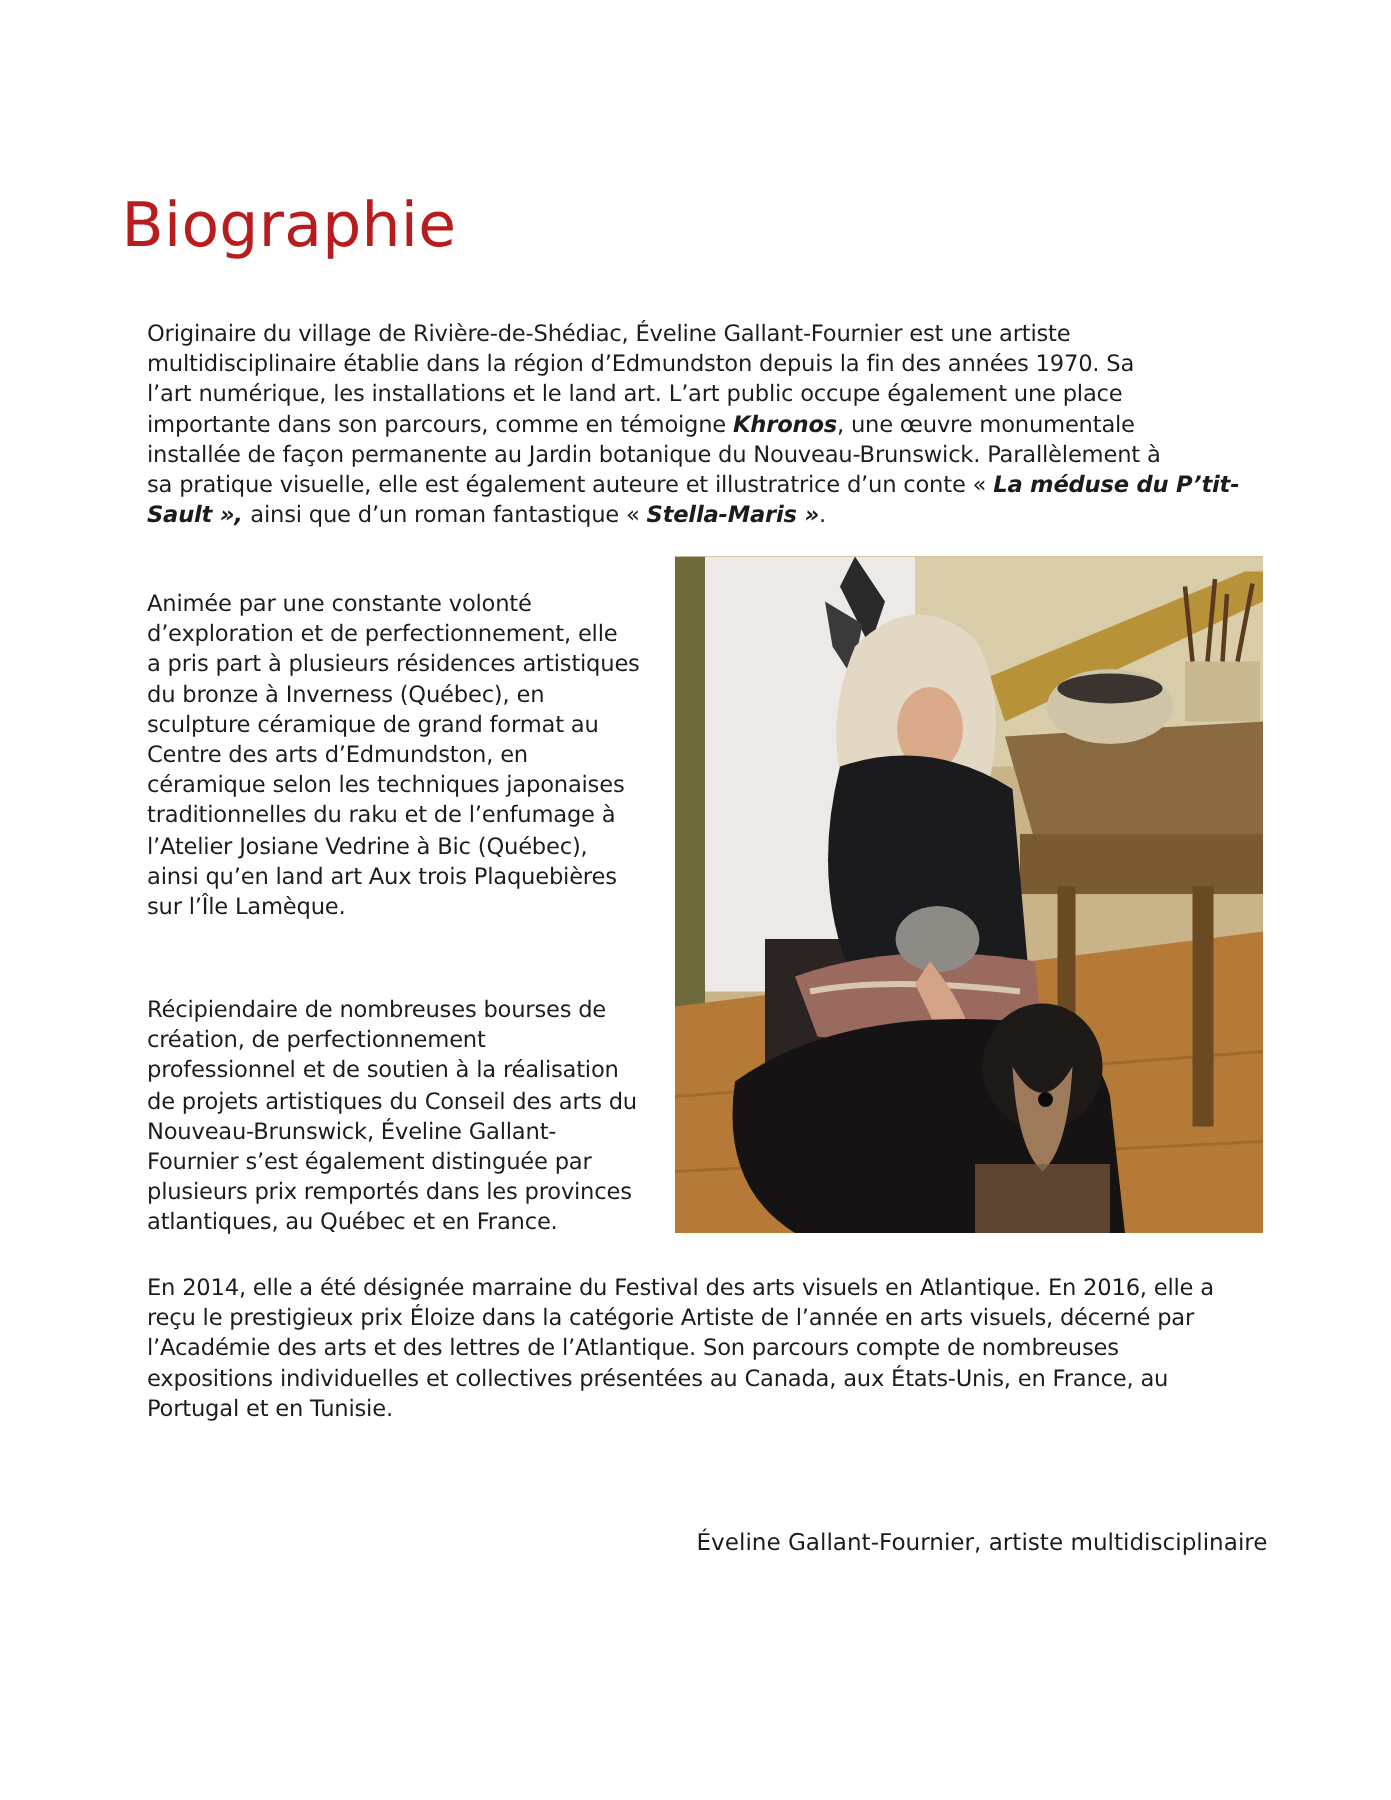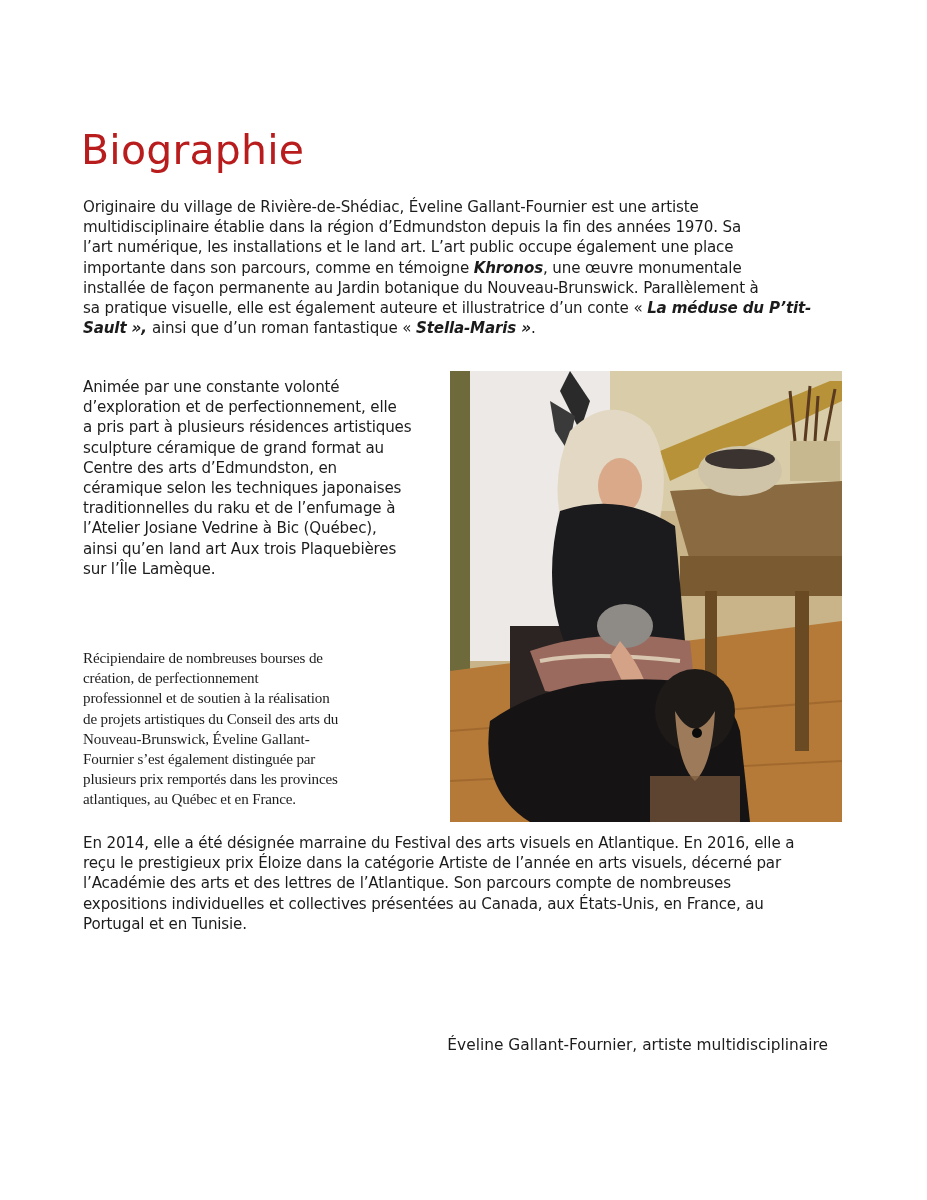--- a/index.html
+++ b/index.html
@@ -2,29 +2,29 @@
 <html><head>
 <meta charset="utf-8">
 <style>
   html, body { margin: 0; padding: 0; background: #ffffff; }
   body { width: 927px; height: 1200px; position: relative; overflow: hidden;
          font-family: "DejaVu Sans", sans-serif; color: #1a1a1a; }
   .page { position: absolute; left: 0; top: 0; width: 927px; height: 1200px; }
   .title { position: absolute; left: 81px; top: 124px; margin: 0;
            font-family: "DejaVu Sans", sans-serif; font-weight: normal;
            font-size: 41px; color: #b91c1c; letter-spacing: 0.2px; line-height: 52px; }
-  .para { position: absolute; margin: 1px; font-size: 15.1px; line-height: 20.2px;
+  .para { position: absolute; margin: 16px; font-size: 15.1px; line-height: 20.2px;
           color: #1c1c1c; letter-spacing: -0.15px; }
   .p1 { left: 82px; top: 196px; width: 770px; }
   .p2 { left: 82px; top: 376px; width: 350px; }
-  .p3 { left: 82px; top: 647px; width: 350px; font-family: Liberation Serif, serif; }
+  .p3 { left: 82px; top: 647px; width: 350px; }
   .p4 { left: 82px; top: 832px; width: 770px; }
   .line { display: block; white-space: nowrap; }
   em { font-style: italic; font-weight: bold; }
-  .signature { position: absolute; right: 82px; top: 1018px; margin: 17px;
+  .signature { position: absolute; right: 82px; top: 1018px; margin: 0;
                font-size: 15.4px; line-height: 20px; color: #1c1c1c; white-space: nowrap; }
   .photo { position: absolute; left: 450px; top: 371px; width: 392px; height: 451px;
            overflow: hidden; background: #b88a4e; }
   .photo svg { display: block; width: 100%; height: 100%; }
 </style>
 </head>
 <body>
 
 <div class="page">
 
@@ -37,20 +37,21 @@
     <span class="line"><span>importante dans son parcours, comme en témoigne </span><em>Khronos</em><span>, une œuvre monumentale</span></span>
     <span class="line">installée de façon permanente au Jardin botanique du Nouveau-Brunswick. Parallèlement à</span>
     <span class="line"><span>sa pratique visuelle, elle est également auteure et illustratrice d’un conte « </span><em>La méduse du P’tit-</em></span>
     <span class="line"><em>Sault », </em><span>ainsi que d’un roman fantastique « </span><em>Stella-Maris »</em><span>.</span></span>
   </p>
 
   <p class="para p2">
     <span class="line">Animée par une constante volonté</span>
     <span class="line">d’exploration et de perfectionnement, elle</span>
     <span class="line">a pris part à plusieurs résidences artistiques</span>
+    <span class="line">du bronze à Inverness (Québec), en</span>
     <span class="line">sculpture céramique de grand format au</span>
     <span class="line">Centre des arts d’Edmundston, en</span>
     <span class="line">céramique selon les techniques japonaises</span>
     <span class="line">traditionnelles du raku et de l’enfumage à</span>
     <span class="line">l’Atelier Josiane Vedrine à Bic (Québec),</span>
     <span class="line">ainsi qu’en land art Aux trois Plaquebières</span>
     <span class="line">sur l’Île Lamèque.</span>
   </p>
 
   <p class="para p3">

